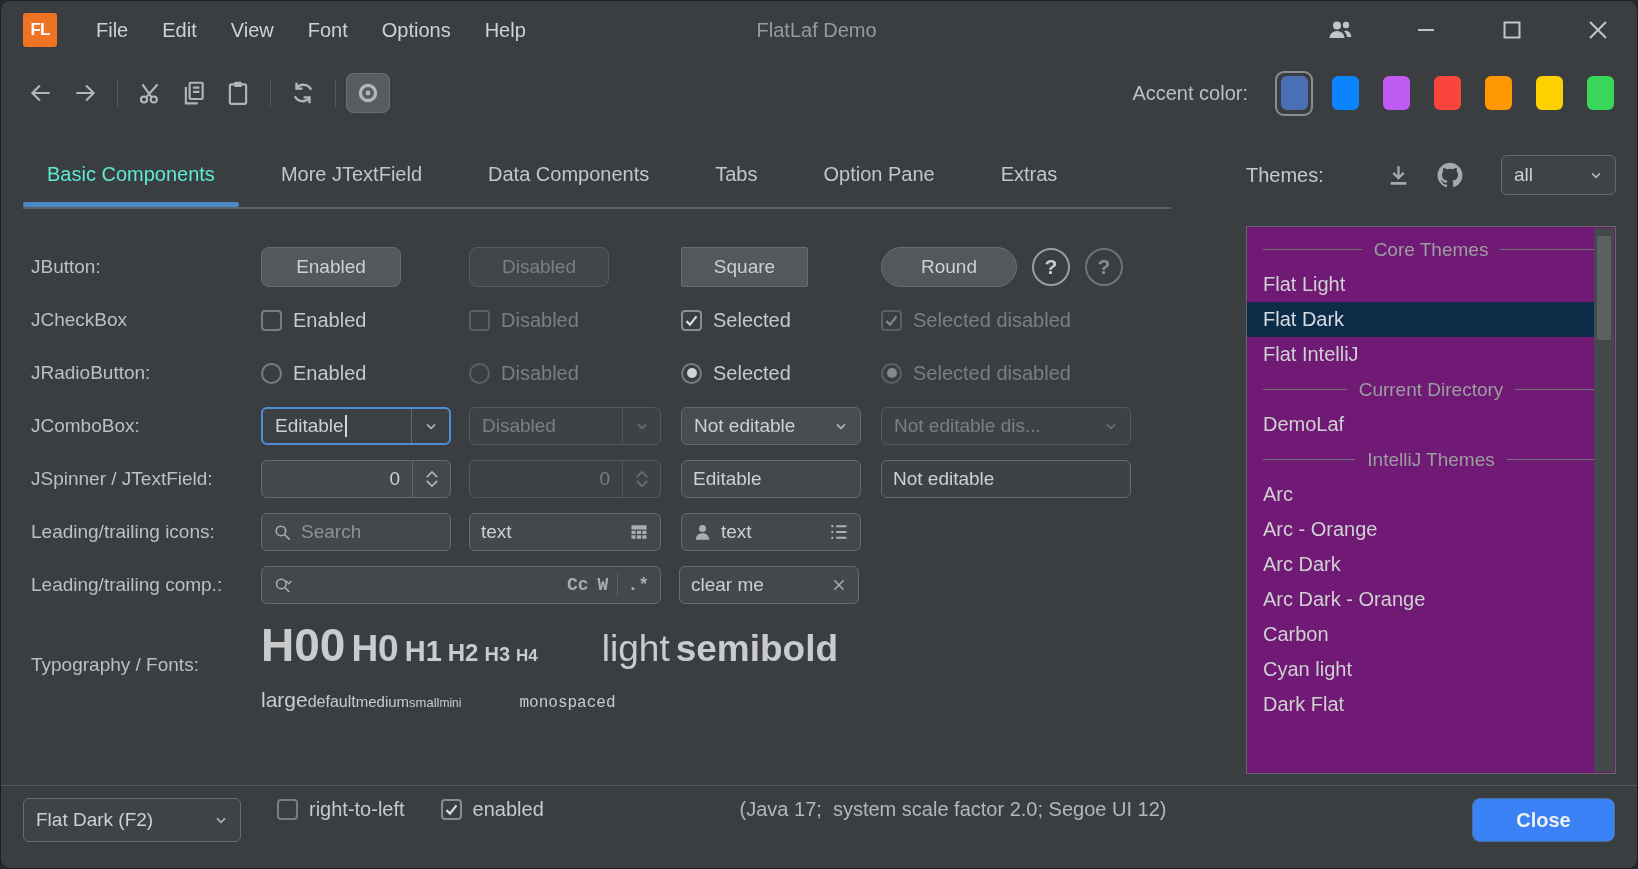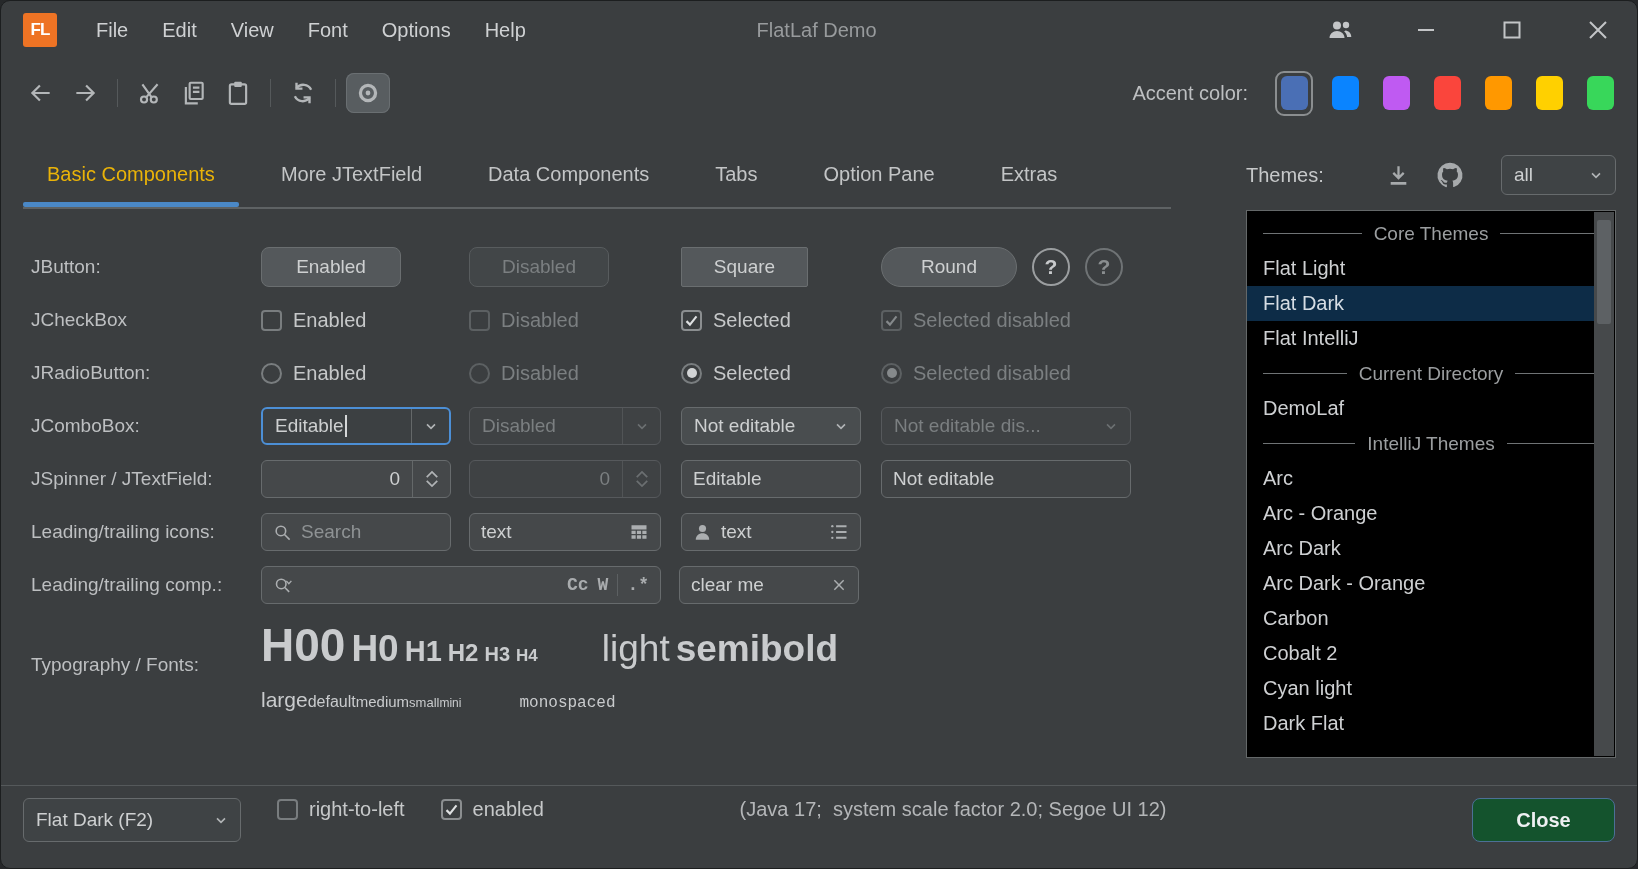--- a/index.html
+++ b/index.html
@@ -26,21 +26,21 @@
   .accent-label{font-size:20px;color:#bdbfc1;margin-right:14px;}
   .accent-ring{width:38px;height:45px;margin-left:13px;display:grid;place-items:center;border-radius:9px;border:2px solid transparent;}
   .accent-ring.selected{border-color:#8b8e90;}
   .accent-swatch{width:27px;height:34px;border-radius:6px;display:block;}
 
   
   .main-left{position:absolute;left:0;top:140px;width:1190px;}
   .tabsbar{position:relative;height:70px;display:flex;padding-left:22px;}
   .tab-baseline{position:absolute;left:22px;width:1148px;bottom:2px;height:2px;background:#5e6264;}
   .tab{position:relative;padding:0 24px;margin-right:18px;font-size:20px;color:#c3c5c6;display:flex;align-items:center;height:66px;}
-  .tab.selected{color:#eab308;}
+  .tab.selected{color:#5eead4;}
   .tab.selected::after{content:"";position:absolute;left:0;right:0;bottom:0;height:5px;background:#4a88c7;border-radius:2px;}
 
   .content{margin-top:36px;}
   .crow{display:flex;align-items:center;height:40px;margin-bottom:13px;}
   .crow-label{width:260px;padding-left:30px;font-size:19px;color:#bdbfc1;flex:none;}
   .cell{width:190px;margin-right:18px;flex:none;display:flex;align-items:center;}
   .cell.c2{width:192px;margin-right:20px;}
   .cell.c3{width:180px;margin-right:20px;}
   .cell.c4{width:250px;margin-right:0;}
 
@@ -102,37 +102,37 @@
   .typo-gap{margin-left:58px;}
   .mono{font-family:"Liberation Mono",monospace;}
 
   
   .themes-header{position:absolute;left:1245px;top:152px;width:370px;height:44px;display:flex;align-items:center;}
   .themes-label{font-size:20px;color:#c6c8c9;}
   .th-icon{color:#a7aaac;display:grid;place-items:center;}
   .dl{margin-left:62px;}
   .gh{margin-left:24px;}
   .filter-combo{margin-left:auto;width:115px;height:40px;flex:none;background:#3f4345;}
-  .themes-list{position:absolute;left:1245px;top:209px;width:370px;height:548px;background:#000000;
+  .themes-list{position:absolute;left:1245px;top:225px;width:370px;height:548px;background:#701a75;
     border:1px solid #646869;overflow:hidden;padding-top:5px;}
   .list-sep{height:35px;display:flex;align-items:center;padding:0 16px;gap:12px;}
   .list-sep .line{flex:1;height:1px;background:#6f7375;}
   .list-sep .sep-label{color:#9b9ea0;font-size:19px;flex:none;}
   .theme-item{height:35px;line-height:35px;padding-left:16px;font-size:20px;color:#ced0d2;margin-right:20px;}
   .theme-item.selected{background:#0d2c47;color:#d6dde4;}
   .vscroll{position:absolute;top:1px;right:1px;width:20px;bottom:1px;background:#46494b;}
   .vthumb{position:absolute;left:3px;right:3px;top:8px;height:104px;background:#5d6164;border-radius:2px;}
 
   
   .bottombar{position:absolute;left:0;right:0;top:784px;bottom:0;border-top:1px solid #55595b;
     display:flex;align-items:flex-start;padding:12px 22px;}
   .laf-combo{width:218px;height:44px;flex:none;background:#3f4345;}
   .bb-cb{margin-left:36px;}
   .bb-info{position:absolute;left:952px;transform:translateX(-50%);font-size:20px;color:#b4b6b8;white-space:pre;}
-  .close-btn{margin-left:auto;width:143px;height:44px;border-radius:8px;background:#14532d;border:1px solid #4c7096;
+  .close-btn{margin-left:auto;width:143px;height:44px;border-radius:8px;background:#3b82f6;border:1px solid #4c7096;
     color:#eef0f2;font-size:20px;font-weight:bold;display:grid;place-items:center;font-family:inherit;}
 
   svg{display:block;}
 </style>
 </head>
 <body>
 
 <div class="window">
 
   <div class="titlebar">
@@ -581,21 +581,20 @@
         <div class="list-sep">
           <span class="line"></span>
           <span class="sep-label">IntelliJ Themes</span>
           <span class="line"></span>
         </div>
         <div class="theme-item">Arc</div>
         <div class="theme-item">Arc - Orange</div>
         <div class="theme-item">Arc Dark</div>
         <div class="theme-item">Arc Dark - Orange</div>
         <div class="theme-item">Carbon</div>
-        <div class="theme-item">Cobalt 2</div>
         <div class="theme-item">Cyan light</div>
         <div class="theme-item">Dark Flat</div>
       </div>
     <div class="vscroll">
       <div class="vthumb"></div>
     </div>
   </div>
 
   <div class="bottombar">
     <div class="combo laf-combo">

